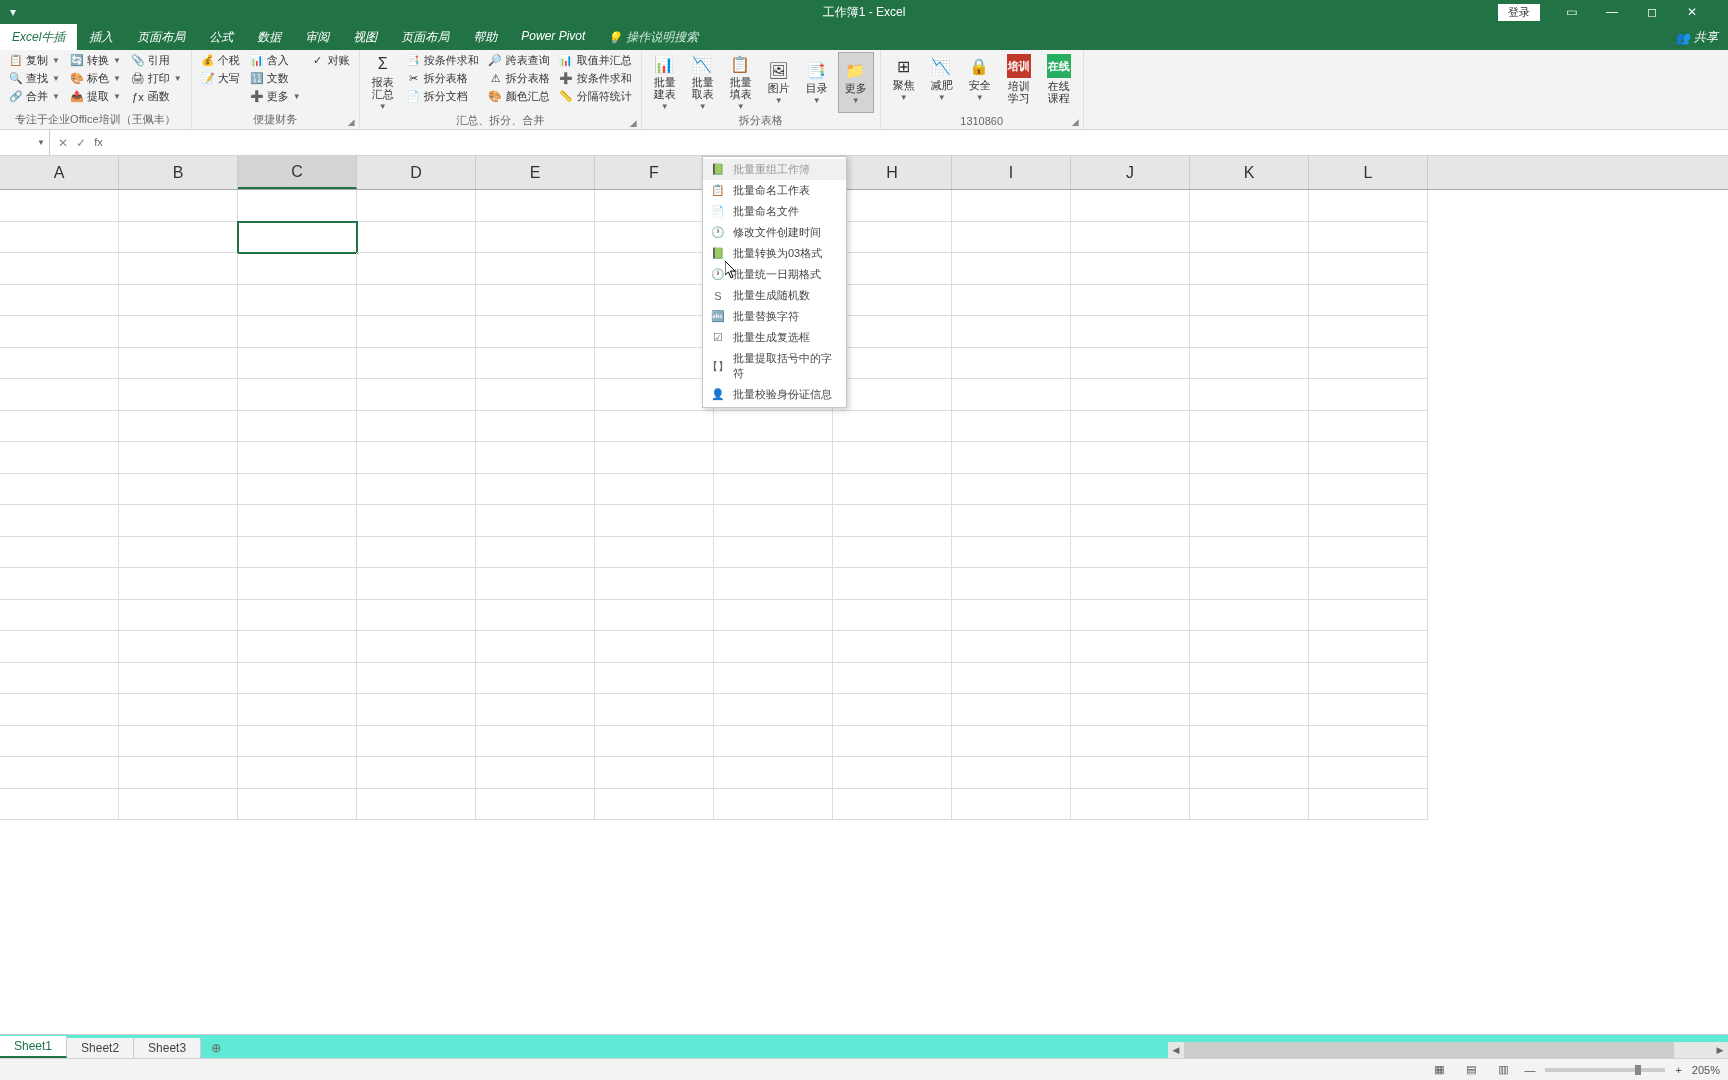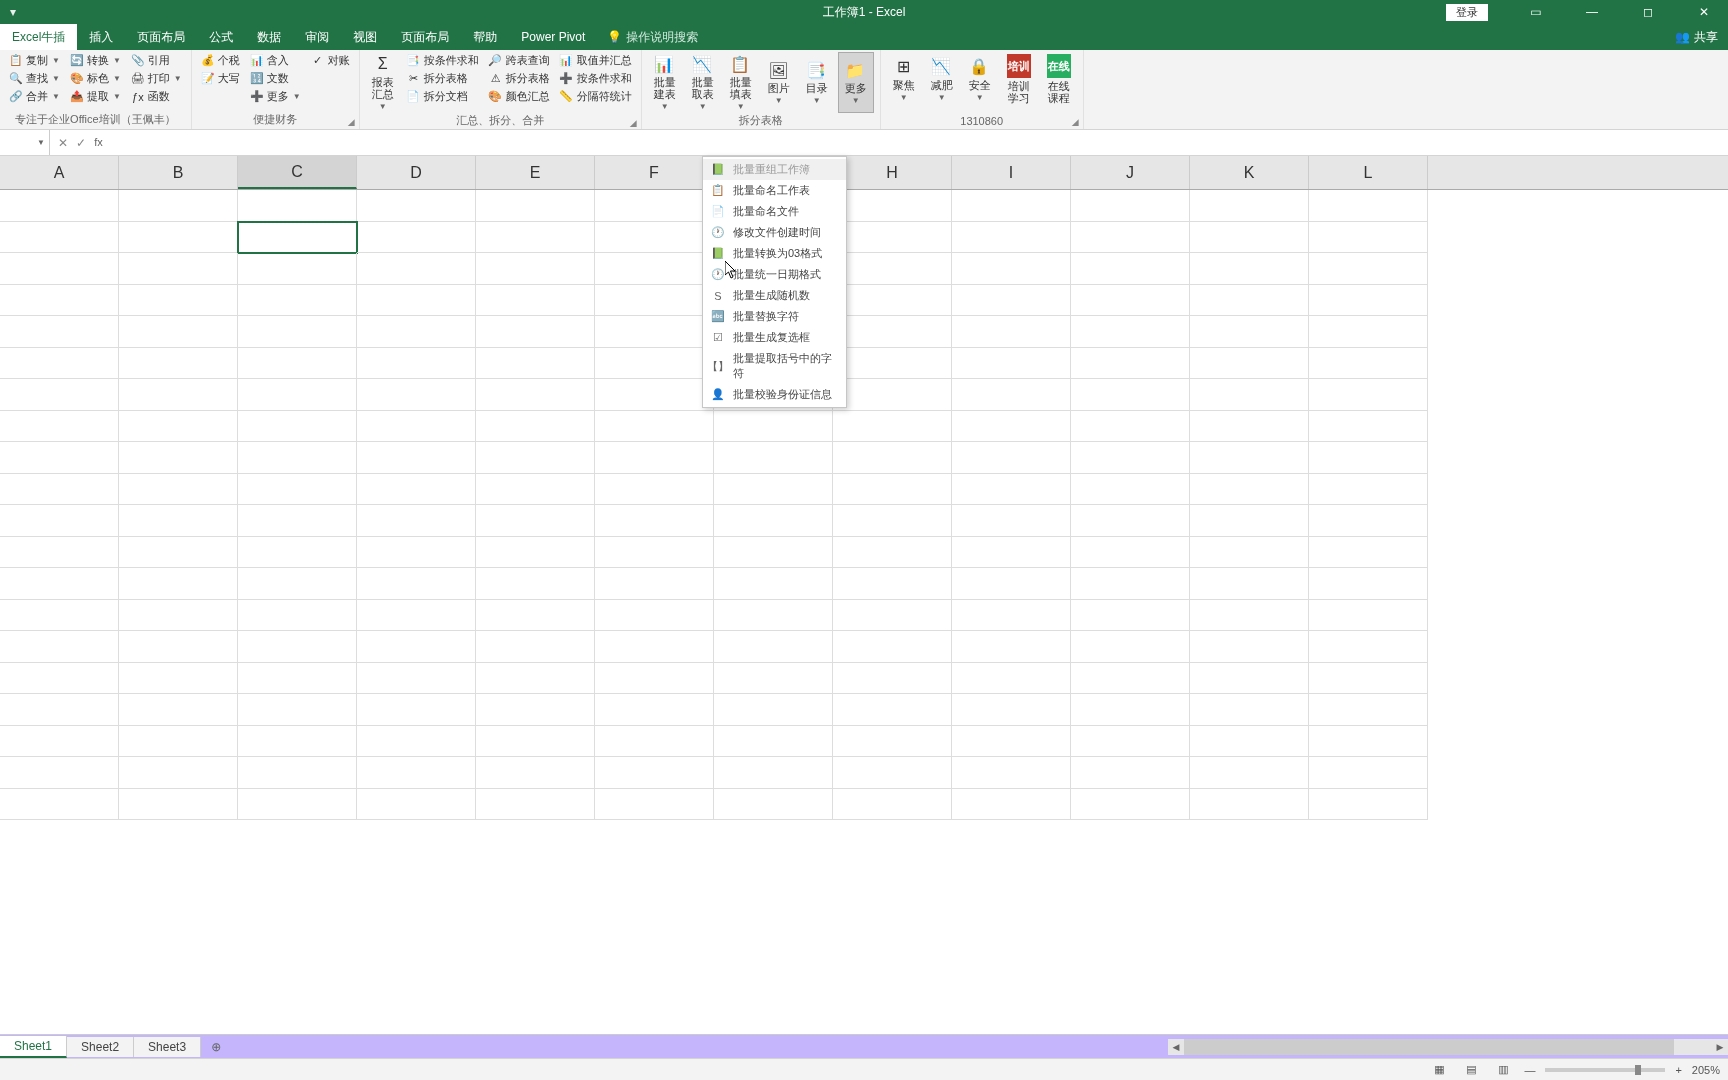--- a/index.html
+++ b/index.html
@@ -3,26 +3,26 @@
 <meta charset="utf-8">
 <style>
 * { margin: 0; padding: 0; box-sizing: border-box; font-family: "Microsoft YaHei", "Segoe UI", sans-serif; }
 body { background: #fff; width: 1728px; height: 1080px; overflow: hidden; font-size: 12px; }
 
 
 .titlebar { background: #217346; height: 24px; display: flex; align-items: center; color: #fff; position: relative; }
 .titlebar .qat { display: flex; align-items: center; gap: 6px; padding-left: 6px; }
 .titlebar .qat-icon { width: 14px; height: 14px; display: inline-flex; align-items: center; justify-content: center; color: #fff; opacity: .9; }
 .titlebar .title { position: absolute; left: 50%; transform: translateX(-50%); font-size: 12px; }
-.titlebar .right { position: absolute; right: 4px; display: flex; align-items: center; gap: 16px; }
+.titlebar .right { position: absolute; right: 16px; display: flex; align-items: center; gap: 0; }
 .titlebar .login-btn { background: #fff; color: #333; padding: 1px 10px; font-size: 11px; margin-right: 12px; }
 .titlebar .win-btn { width: 40px; height: 24px; display: flex; align-items: center; justify-content: center; color: #fff; font-size: 12px; }
 
 
-.tabs { background: #217346; height: 26px; display: flex; color: #fff; font-size: 12px; align-items: center; }
+.tabs { background: #217346; height: 26px; display: flex; color: #fff; font-size: 12px; align-items: flex-start; font-style: italic; }
 .tabs .tab { padding: 5px 12px; cursor: pointer; }
 .tabs .tab.active { background: #fff; color: #217346; }
 .tabs .tell-me { display: flex; align-items: center; gap: 4px; padding: 5px 10px; color: #d0e8dc; }
 .tabs .spacer { flex: 1; }
 .tabs .share { padding: 5px 10px; display: flex; align-items: center; gap: 4px; }
 
 
 .ribbon { background: #f3f3f3; border-bottom: 1px solid #d4d4d4; height: 80px; display: flex; position: relative; }
 .ribbon-group { border-right: 1px solid #e1e1e1; padding: 2px 6px 0 6px; display: flex; flex-direction: column; justify-content: space-between; }
 .group-label { text-align: center; font-size: 11px; color: #666; padding-bottom: 2px; position: relative; }
@@ -59,21 +59,21 @@
 .cell { width: 119px; border-right: 1px solid #ddd; border-bottom: 1px solid #ddd; }
 .cell.selected { outline: 2px solid #217346; outline-offset: -1px; }
 
 
 .dropdown { position: absolute; left: 702px; top: 0; width: 145px; background: #fff; border: 1px solid #c6c6c6; box-shadow: 2px 2px 6px rgba(0,0,0,.2); z-index: 100; padding: 2px 0; }
 .drop-item { display: flex; align-items: center; gap: 8px; padding: 3px 8px; font-size: 11px; color: #444; }
 .drop-item.hover { background: #f0f0f0; color: #999; }
 .drop-item .ic { width: 14px; height: 14px; display: flex; align-items: center; justify-content: center; font-size: 11px; color: #666; }
 
 
-.sheet-bar { position: absolute; bottom: 22px; left: 0; right: 0; height: 24px; background: #c4b5fd; border-top: 1px solid #ccc; display: flex; align-items: center; }
+.sheet-bar { position: absolute; bottom: 22px; left: 0; right: 0; height: 24px; background: #5eead4; border-top: 1px solid #ccc; display: flex; align-items: flex-end; }
 .sheet-tab { padding: 3px 14px; border-right: 1px solid #ccc; font-size: 12px; background: #f3f3f3; color: #444; }
 .sheet-tab.active { background: #fff; border-bottom: 2px solid #217346; color: #217346; }
 .sheet-add { padding: 3px 10px; color: #666; }
 .sheet-hscroll { margin-left: auto; width: 560px; height: 16px; background: #f0f0f0; display: flex; align-items: center; }
 .hscroll-arrow { width: 16px; height: 16px; display: flex; align-items: center; justify-content: center; font-size: 9px; color: #666; background: #e6e6e6; }
 .hscroll-track { flex: 1; background: #e6e6e6; height: 16px; position: relative; }
 .hscroll-thumb { position: absolute; left: 0; width: 490px; height: 16px; background: #ccc; }
 
 
 .status-bar { position: absolute; bottom: 0; left: 0; right: 0; height: 22px; background: #f3f3f3; border-top: 1px solid #d4d4d4; display: flex; align-items: center; justify-content: flex-end; padding: 0 8px; gap: 10px; font-size: 11px; color: #555; }

